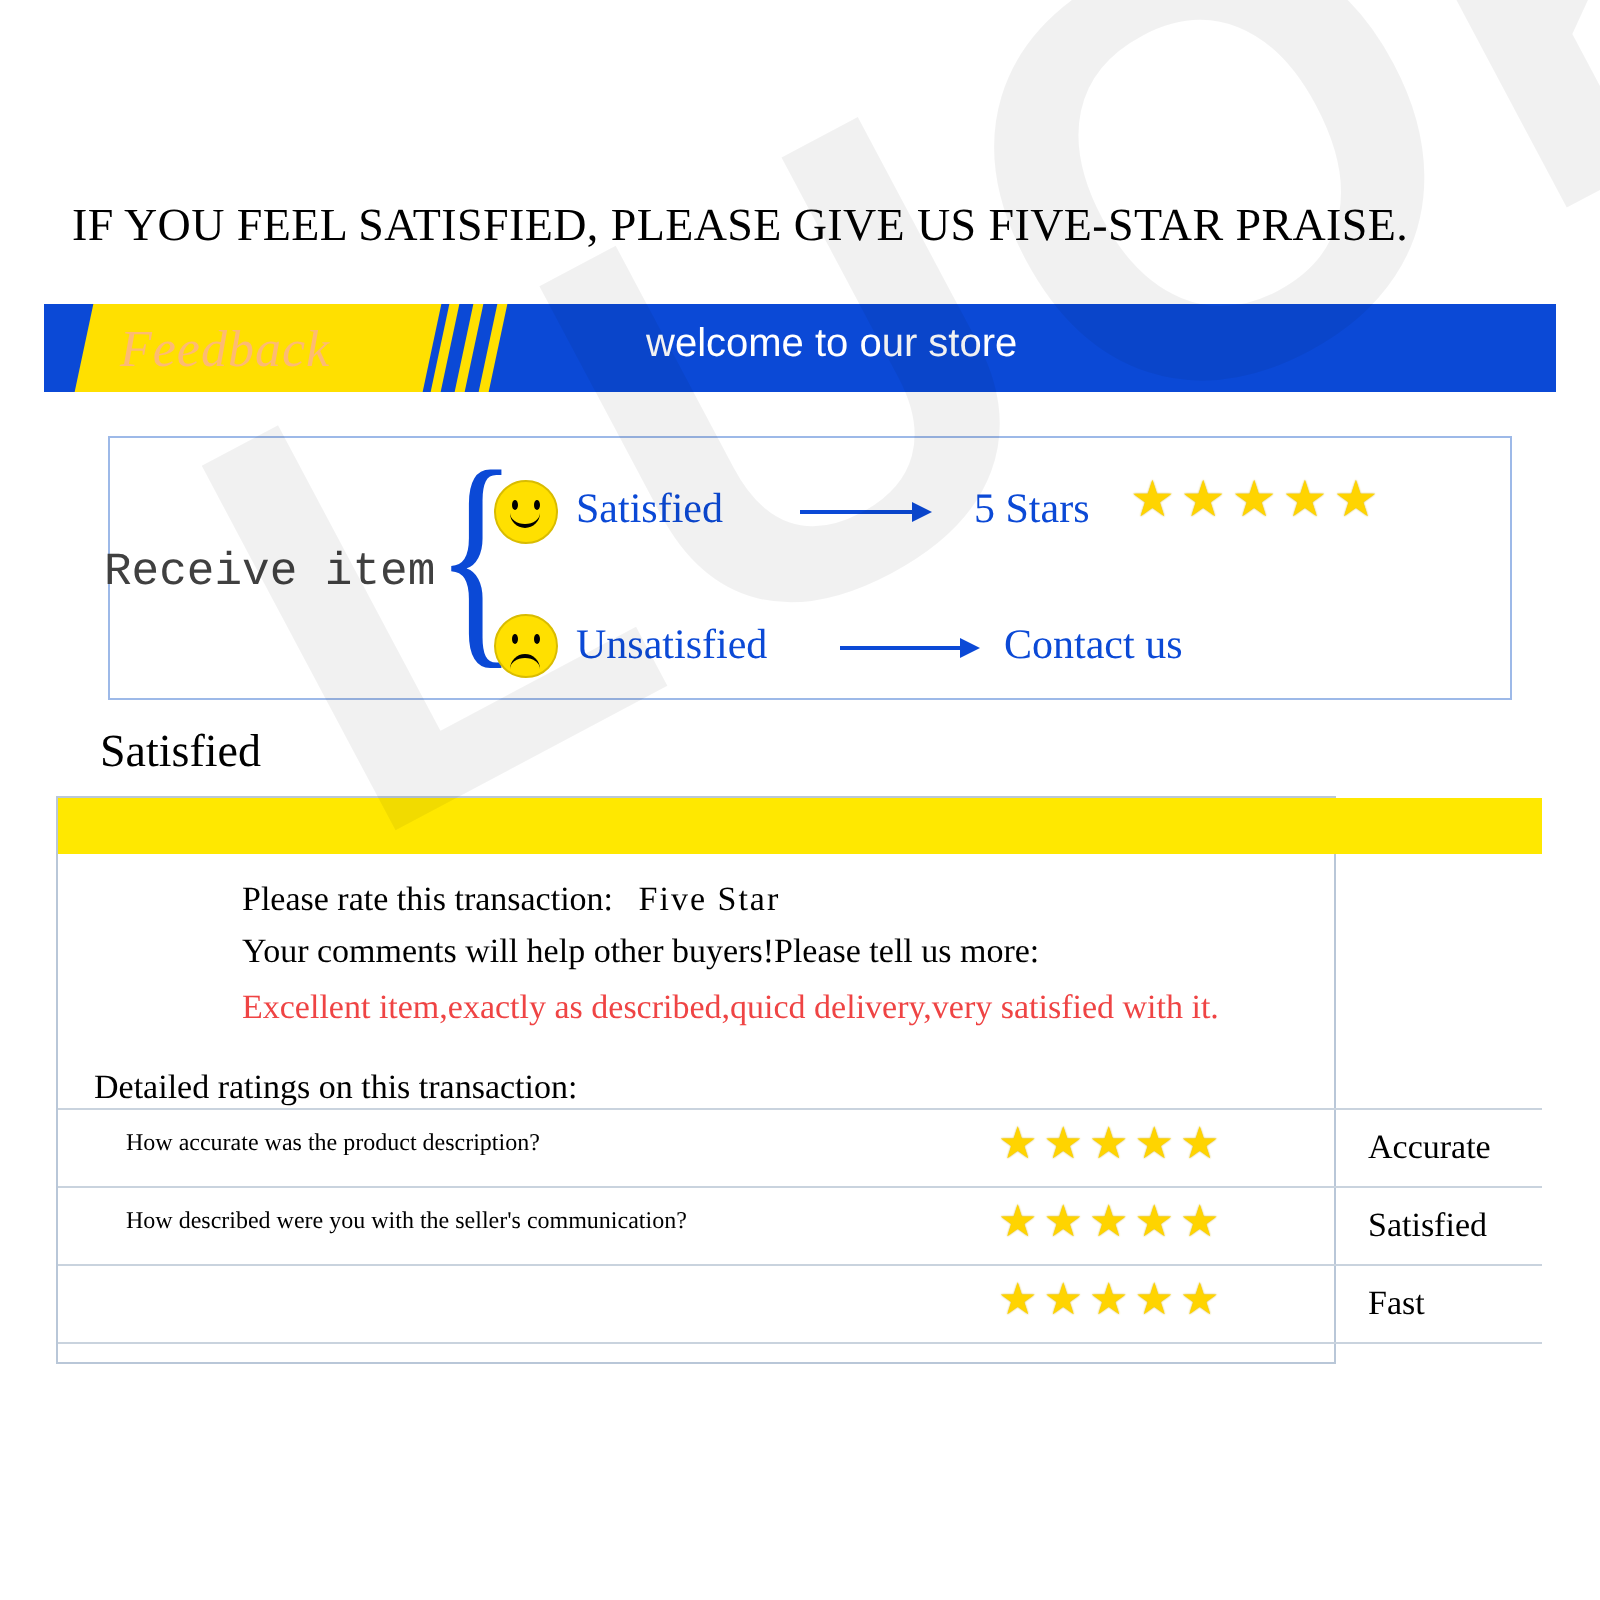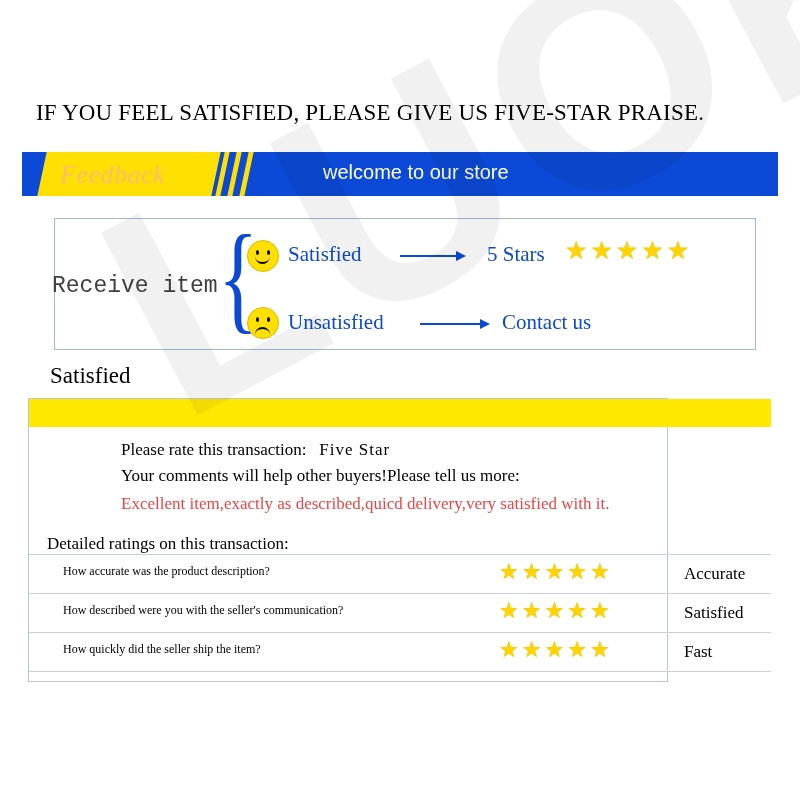--- a/index.html
+++ b/index.html
@@ -414,21 +414,20 @@
     <div class="rating-row" style="top:195px;">
       <div class="rating-q">How described were you with the seller's communication?</div>
       <div class="rating-stars">
         <span class="star">★</span><span class="star">★</span><span class="star">★</span><span class="star">★</span><span class="star">★</span>
       </div>
       <div class="rating-val">Satisfied</div>
     </div>
     <div class="hr" style="top:233px;"></div>
 
     <div class="rating-row" style="top:234px;">
-      <div class="rating-q">How quickly did the seller ship the item?</div>
       <div class="rating-stars">
         <span class="star">★</span><span class="star">★</span><span class="star">★</span><span class="star">★</span><span class="star">★</span>
       </div>
       <div class="rating-val">Fast</div>
     </div>
     <div class="hr" style="top:272px;"></div>
   </div>
 
 </div>
 

